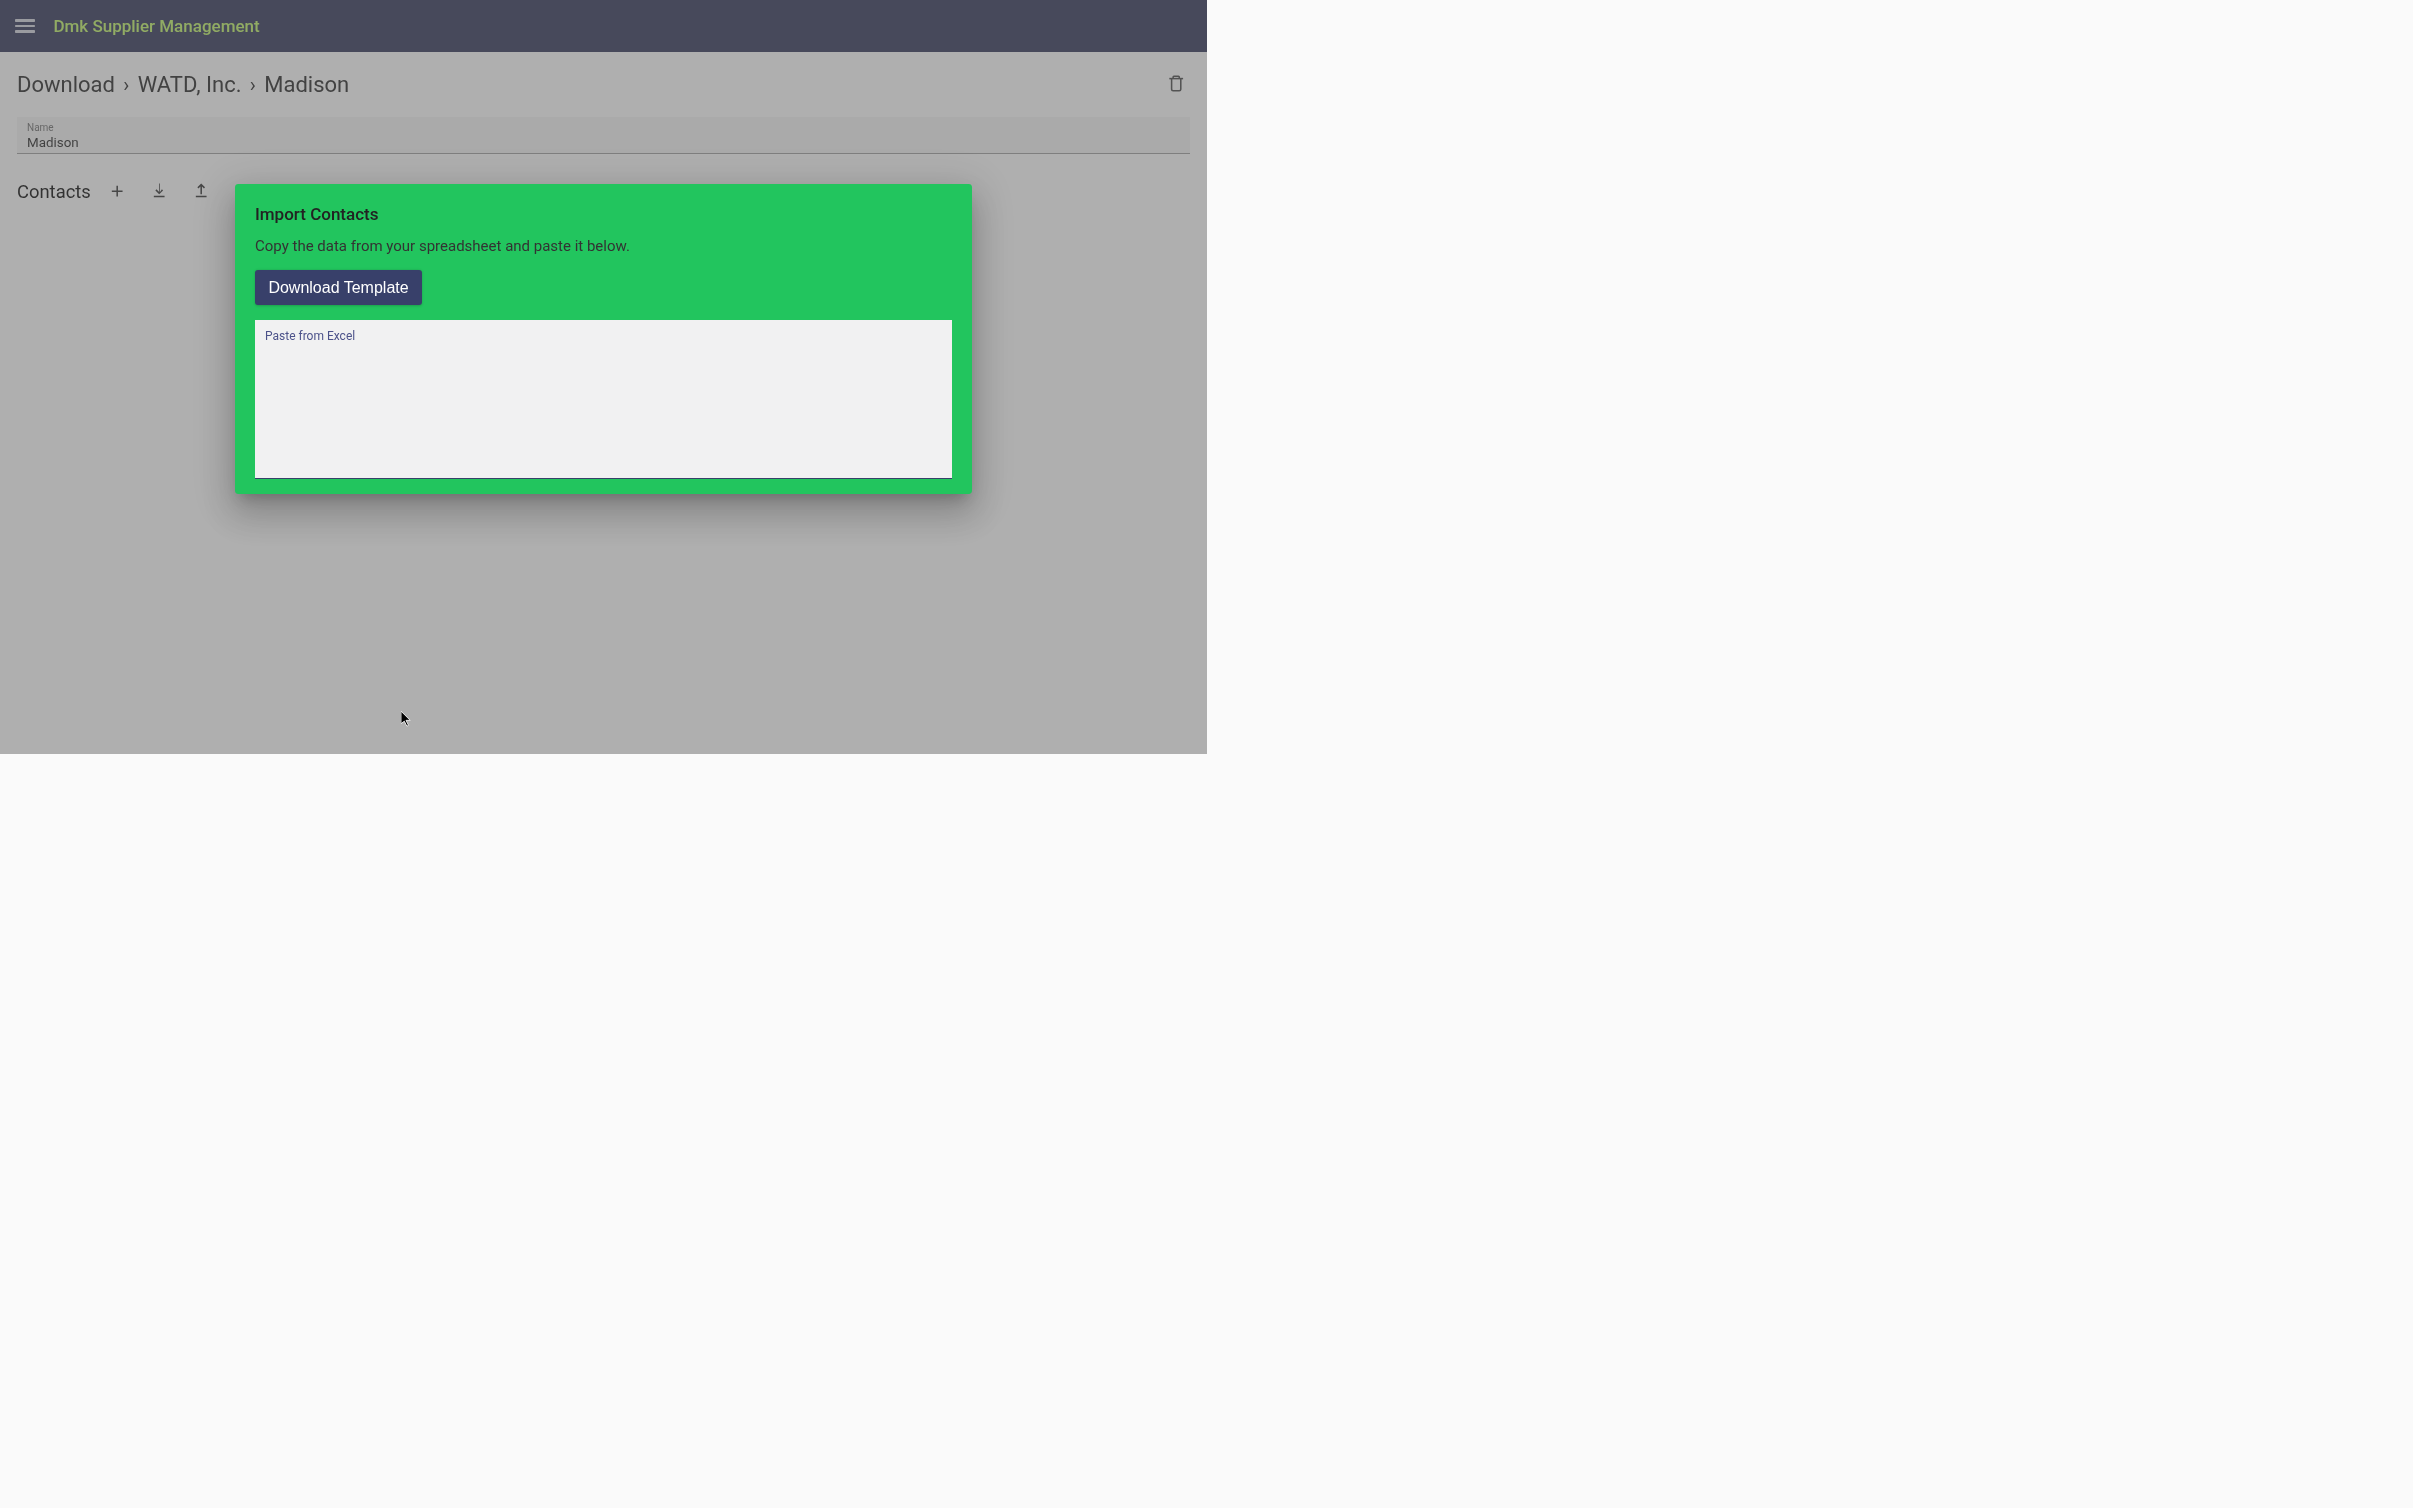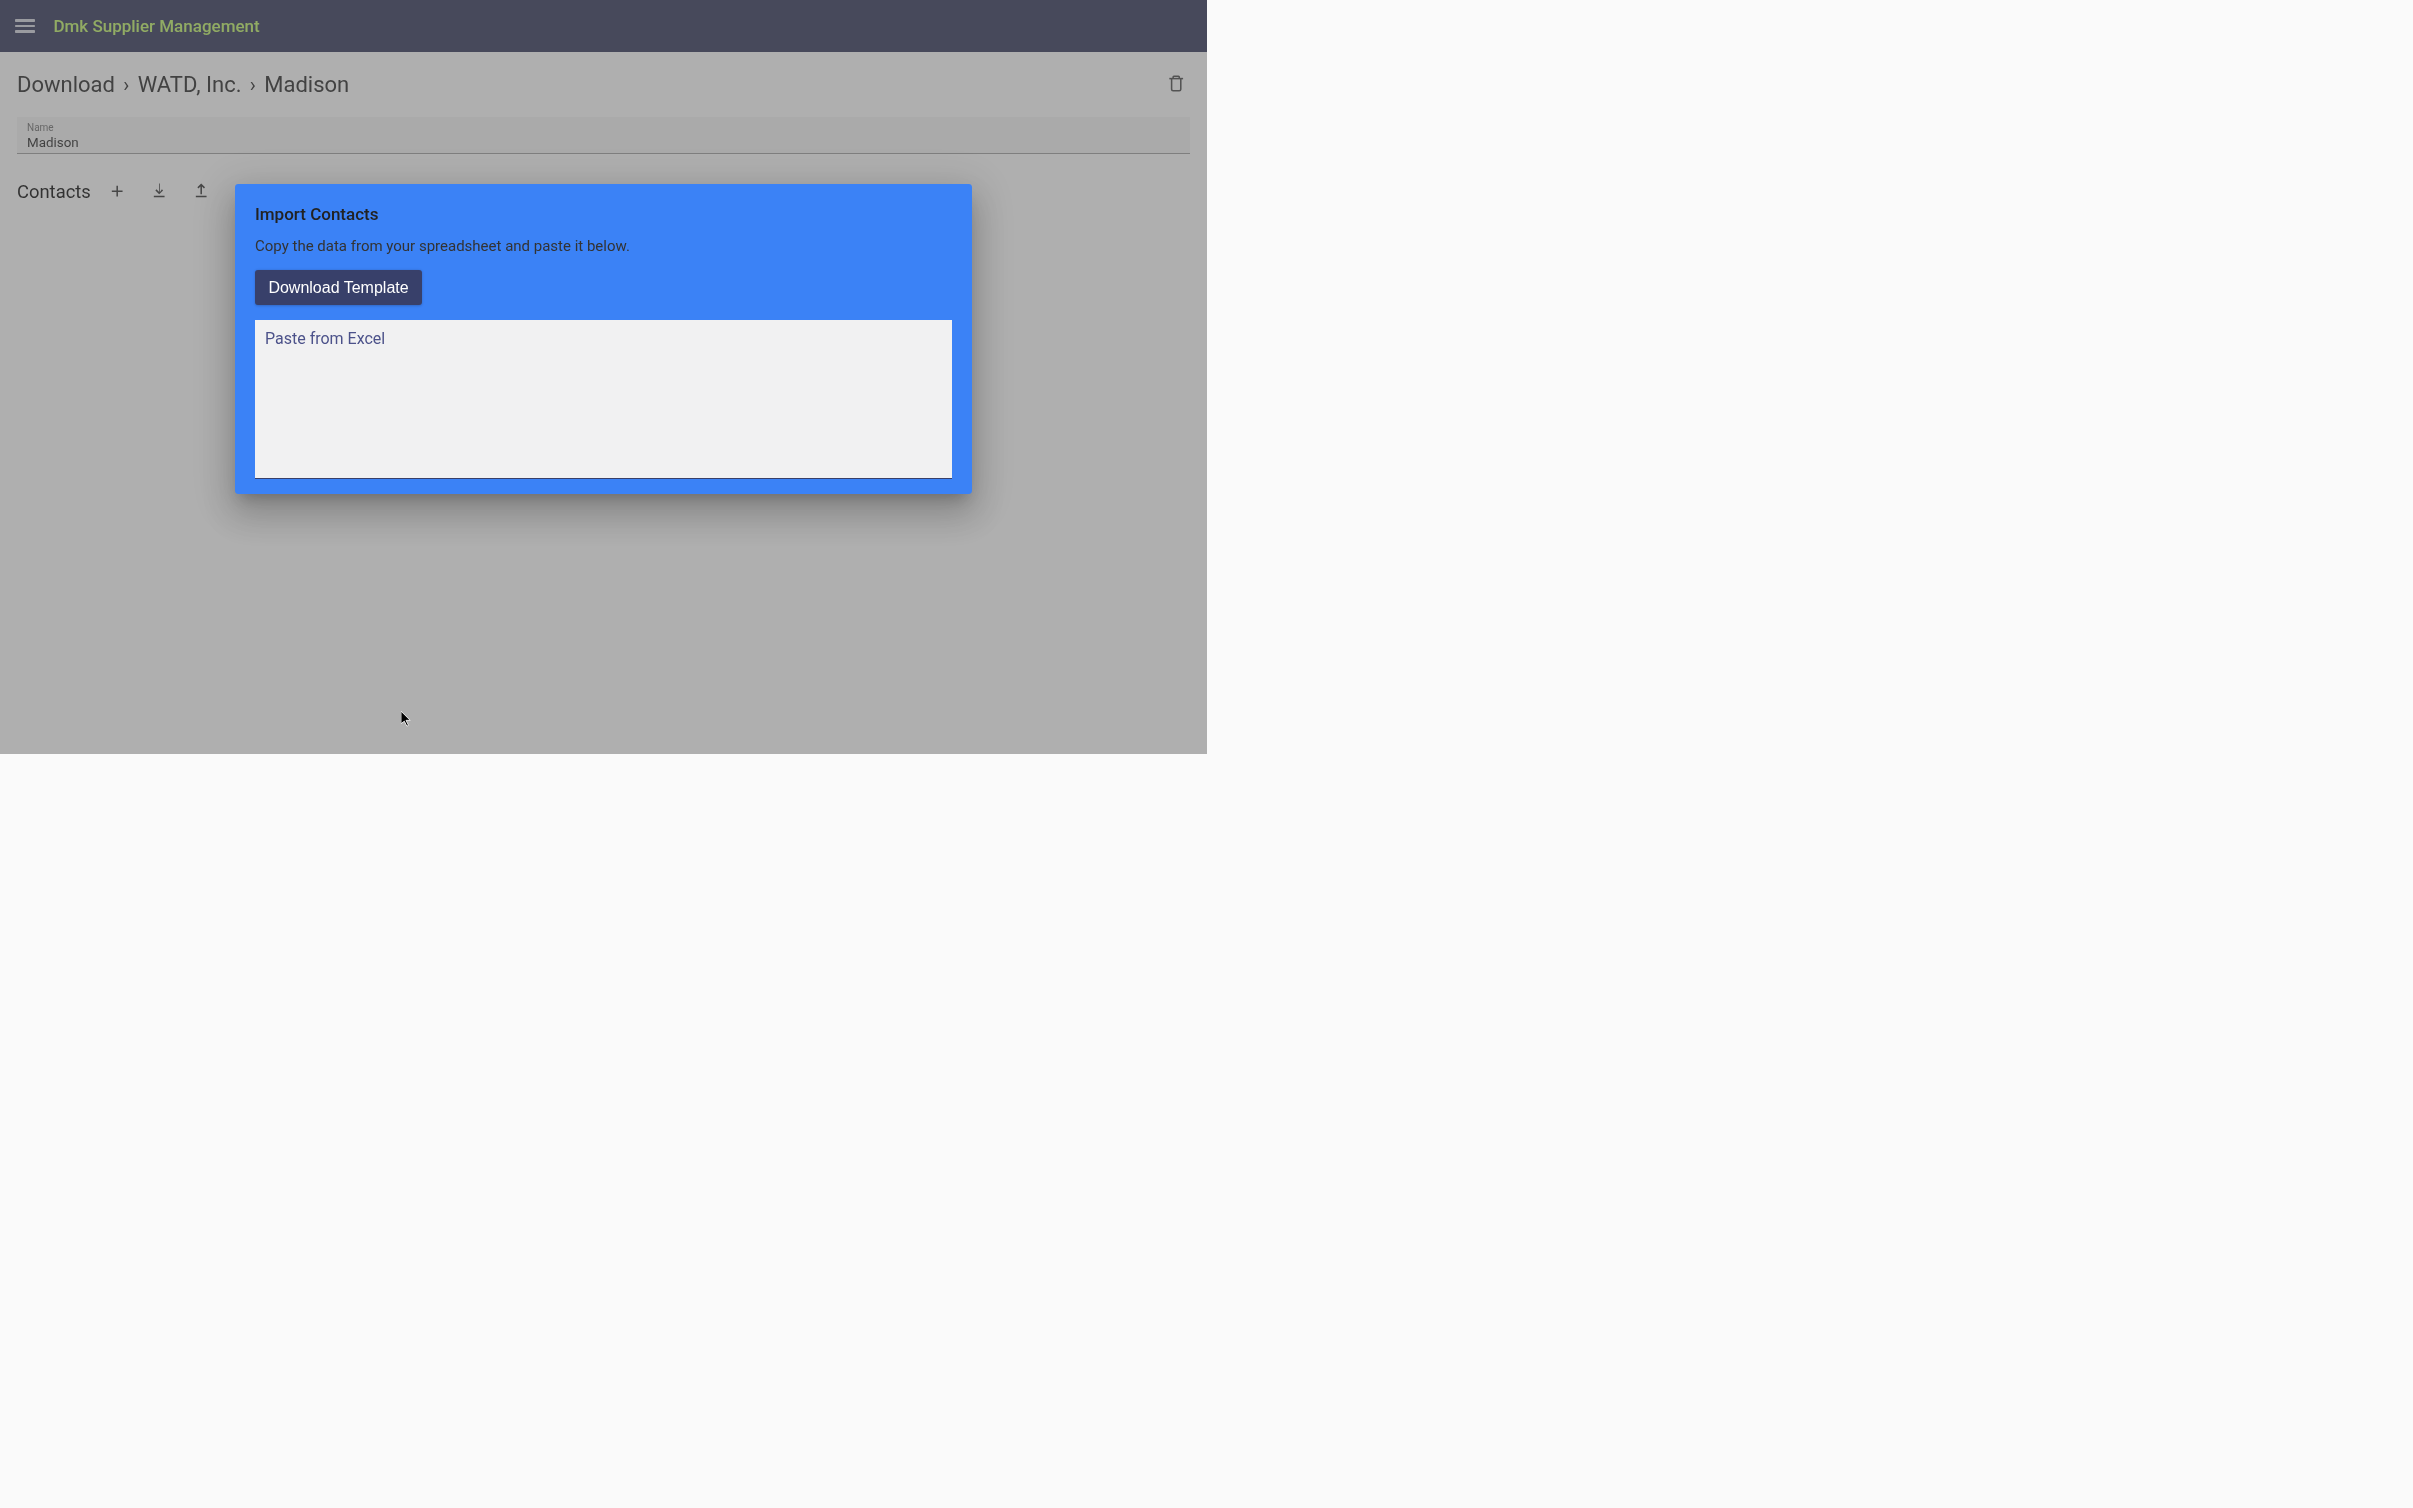--- a/index.html
+++ b/index.html
@@ -120,21 +120,21 @@
     .overlay {
       position: absolute;
       inset: 0;
       background: rgba(100,100,100,0.5);
       display: flex;
       justify-content: center;
       align-items: flex-start;
     }
 
     .dialog {
-      background: #3b82f6;
+      background: #22c55e;
       border-radius: 3.4px;
       width: 737px;
       margin-top: 184px;
       box-shadow: 0 9.2px 12.6px -5.9px rgba(0,0,0,.2),
                   0 20px 32px 2.5px rgba(0,0,0,.14),
                   0 7.5px 39px 6.7px rgba(0,0,0,.12);
       padding: 20px 20px 15px 20px;
     }
 
     .dialog-title {
@@ -164,21 +164,21 @@
 
     .paste-wrap {
       margin-top: 15px;
       background: #f1f1f2;
       border-bottom: 1.7px solid #38406a;
       padding: 8.4px 10px 5px 10px;
       min-height: 159px;
     }
 
     .paste-label {
-      font-size: 16px;
+      font-size: 12px;
       color: #4c528a;
       margin-bottom: 3.4px;
     }
 
     .paste-textarea {
       width: 100%;
       border: none;
       background: transparent;
       resize: none;
       font-family: inherit;

